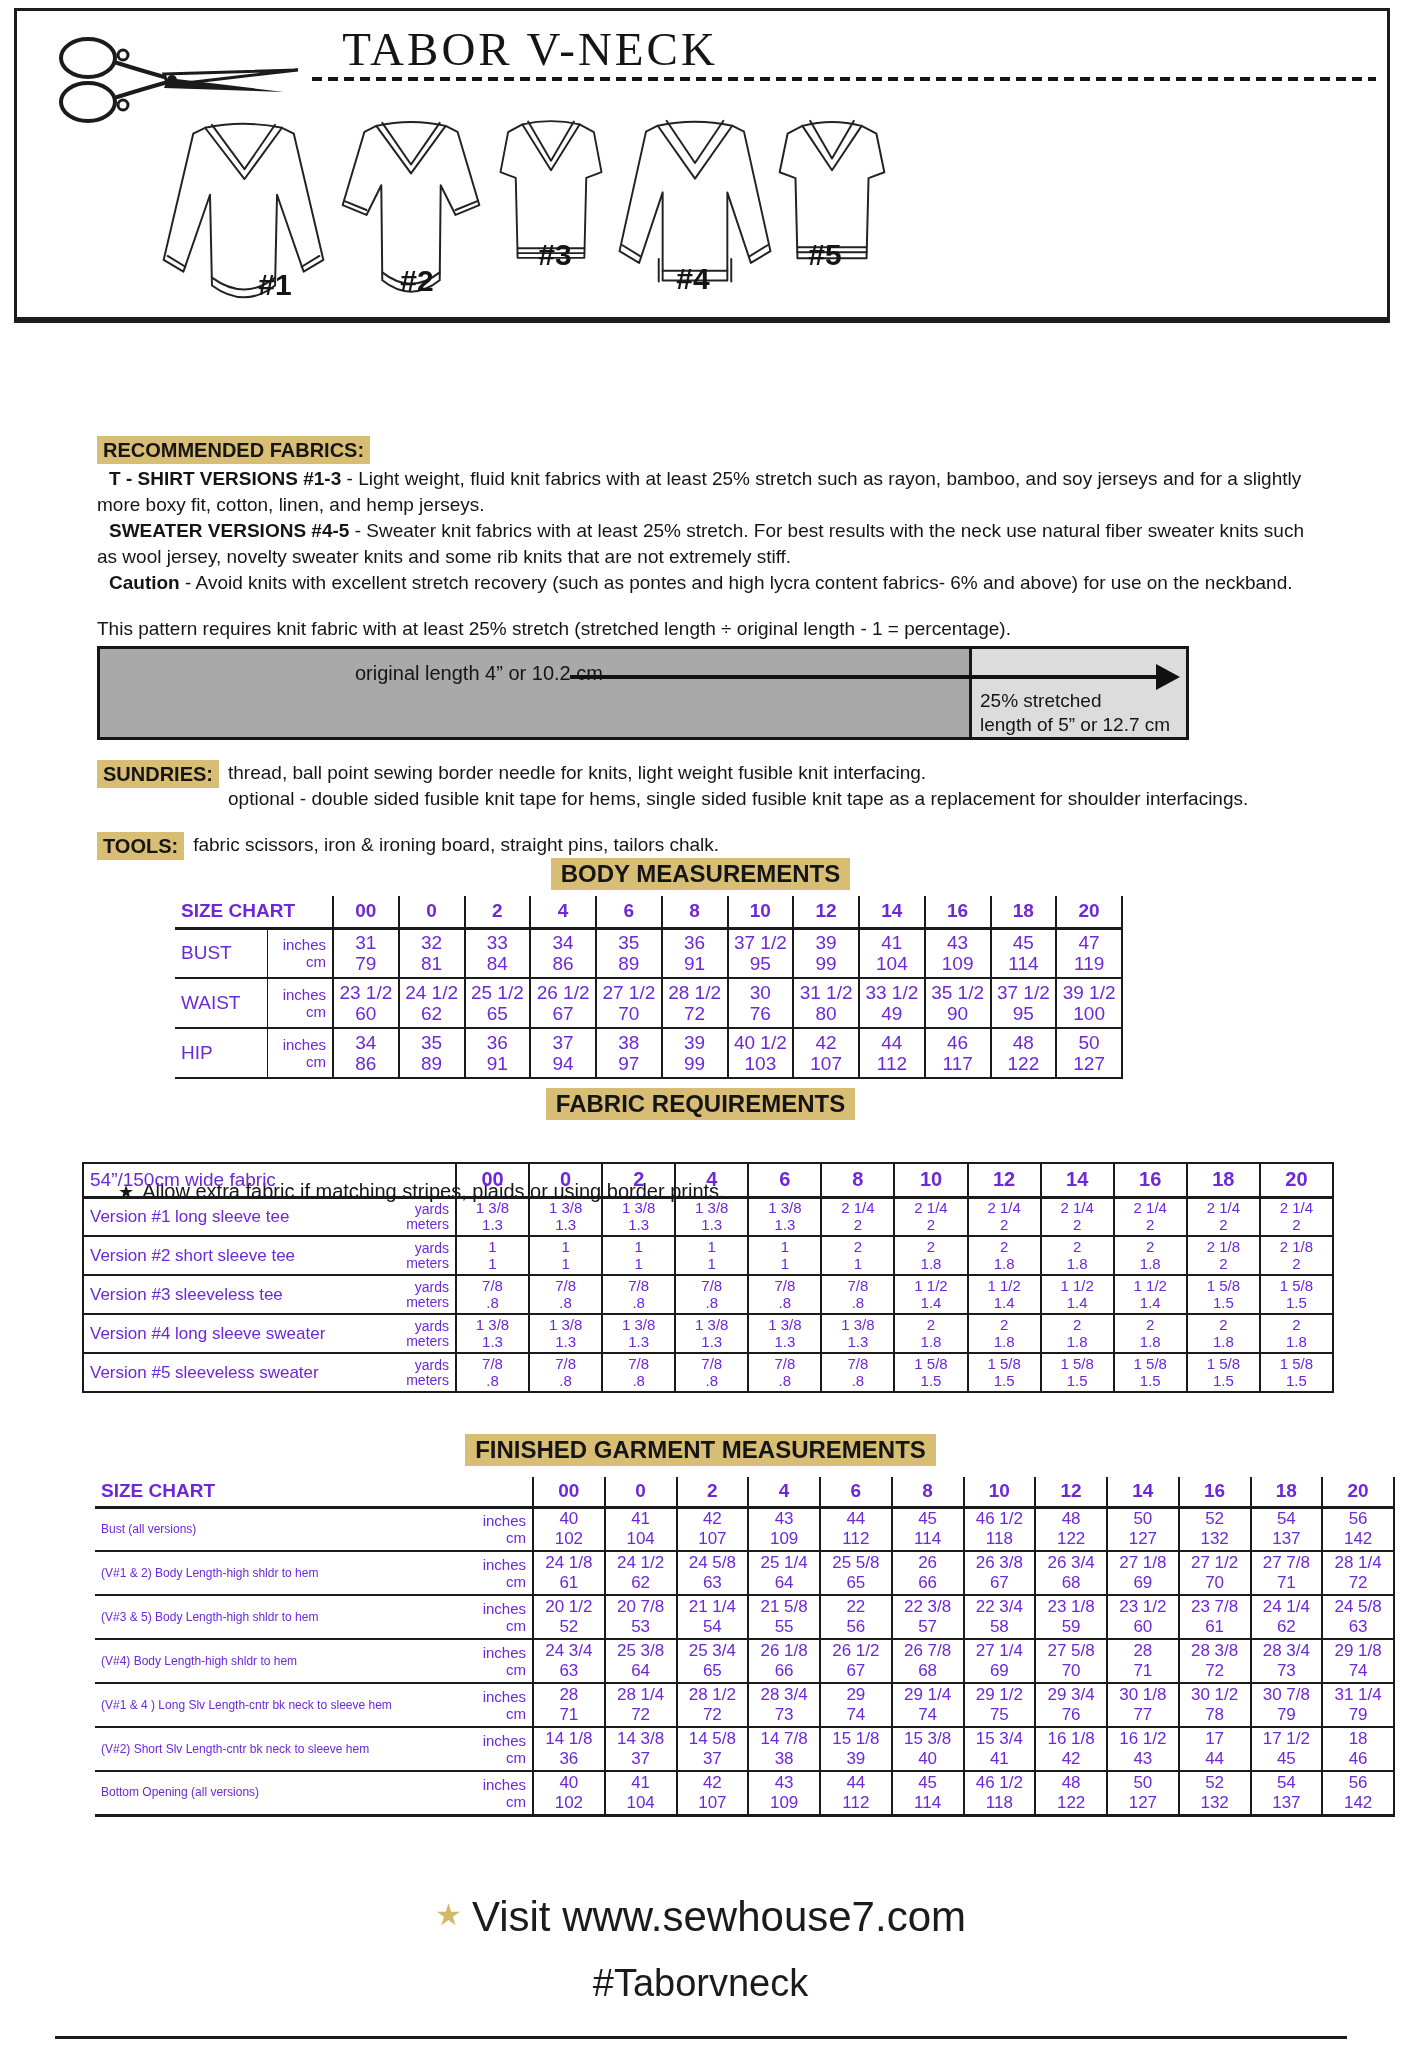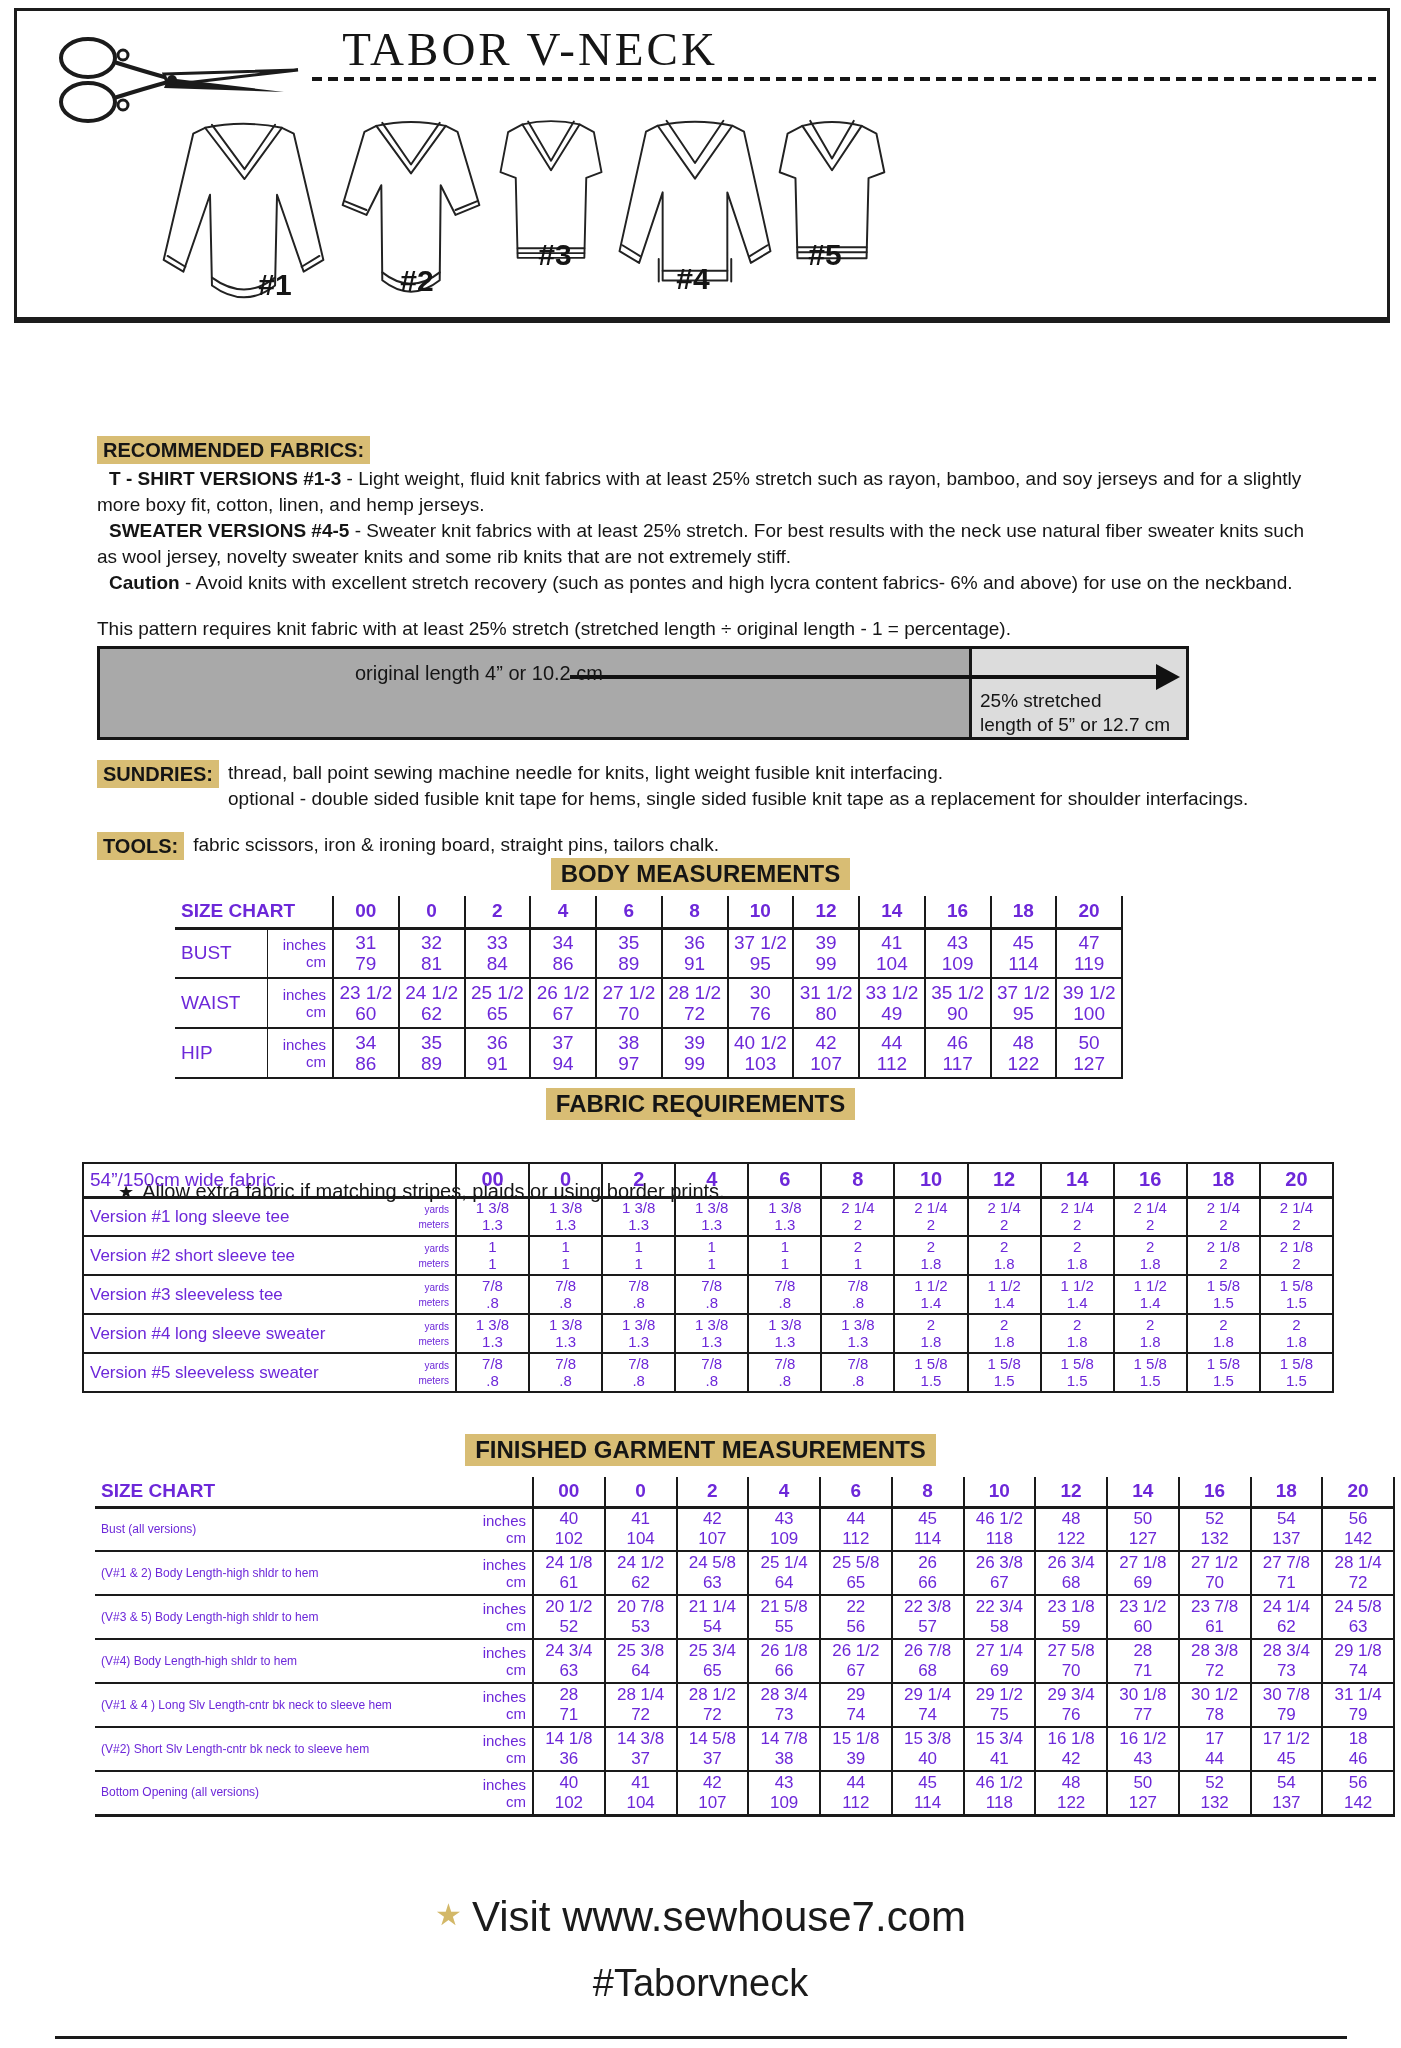--- a/index.html
+++ b/index.html
@@ -64,21 +64,21 @@
   .body-table td.val{font-size:19px;line-height:21px}
 
   .fabric-table{position:absolute;left:82px;top:1162px;width:1252px;
         border:2px solid #1a1a1a;}
   .fabric-table col.c-label{width:300px}.fabric-table col.c-unit{width:73px}
   .fabric-table thead tr{height:34px}.fabric-table tbody tr{height:39px}
   .fabric-table tbody tr.foot-row{height:30px}
   .fabric-table .h-label{font-size:19px;font-weight:normal;}
   .fabric-table .h-size{font-size:20px}
   .fabric-table td.lbl{font-size:17px}
-  .fabric-table td.units{font-size:10px;line-height:15px}
+  .fabric-table td.units{font-size:14px;line-height:15px}
   .fabric-table td.val{font-size:15px;line-height:16.5px}
   .fabric-table td.foot{font-size:17px;text-align:left;padding-left:10px;}
 
   .finished-table{position:absolute;left:95px;top:1477px;width:1300px;border-bottom:3px solid #1a1a1a;}
   .finished-table col.c-label{width:360px}.finished-table col.c-unit{width:78px}
   .finished-table thead tr{height:30px}.finished-table tbody tr{height:44px}
   .finished-table .h-label,.finished-table .h-size{font-size:19px}
   .finished-table td.lbl{font-size:12px;line-height:19px;padding-right:4px;}
   .finished-table td.units{font-size:15px;line-height:17px}
   .finished-table td.val{font-size:17px;line-height:20px}
@@ -174,21 +174,21 @@
     <div class="orig-label">original length 4” or 10.2 cm</div>
     <div class="stretched-label">
       <div>25% stretched</div>
       <div>length of 5” or 12.7 cm</div>
     </div>
   </div>
 
   <div class="block flexline" style="top:760px;width:1250px">
     <span class="hl sec-heading">SUNDRIES:</span>
     <span>
-      <div>thread, ball point sewing machine needle for knits, light weight fusible knit interfacing.</div>
+      <div>thread, ball point sewing border needle for knits, light weight fusible knit interfacing.</div>
       <div>optional - double sided fusible knit tape for hems, single sided fusible knit tape as a replacement for shoulder interfacings.</div>
     </span>
   </div>
 
   <div class="block flexline" style="top:832px;width:1250px">
     <span class="hl sec-heading">TOOLS:</span>
     <span>fabric scissors, iron &amp; ironing board, straight pins, tailors chalk.</span>
   </div>
 
   <div class="center-title" style="top:858px">

